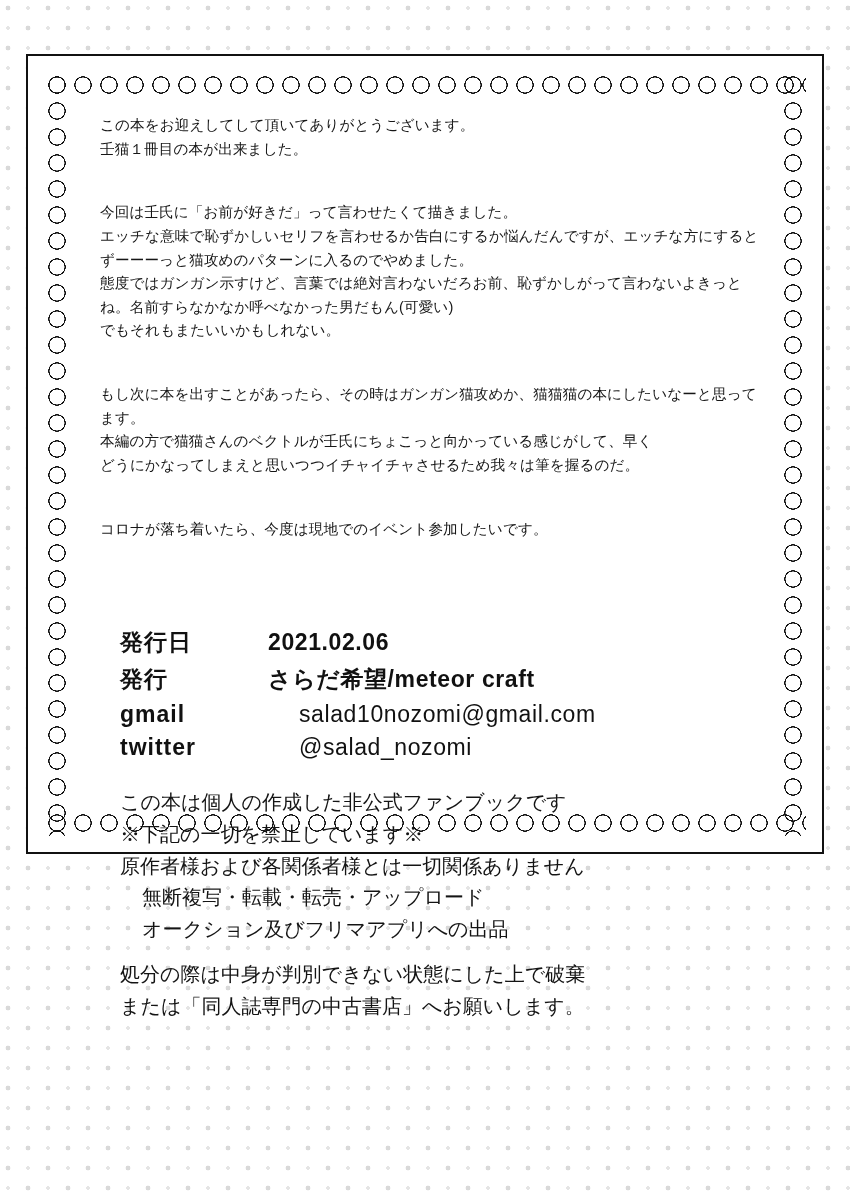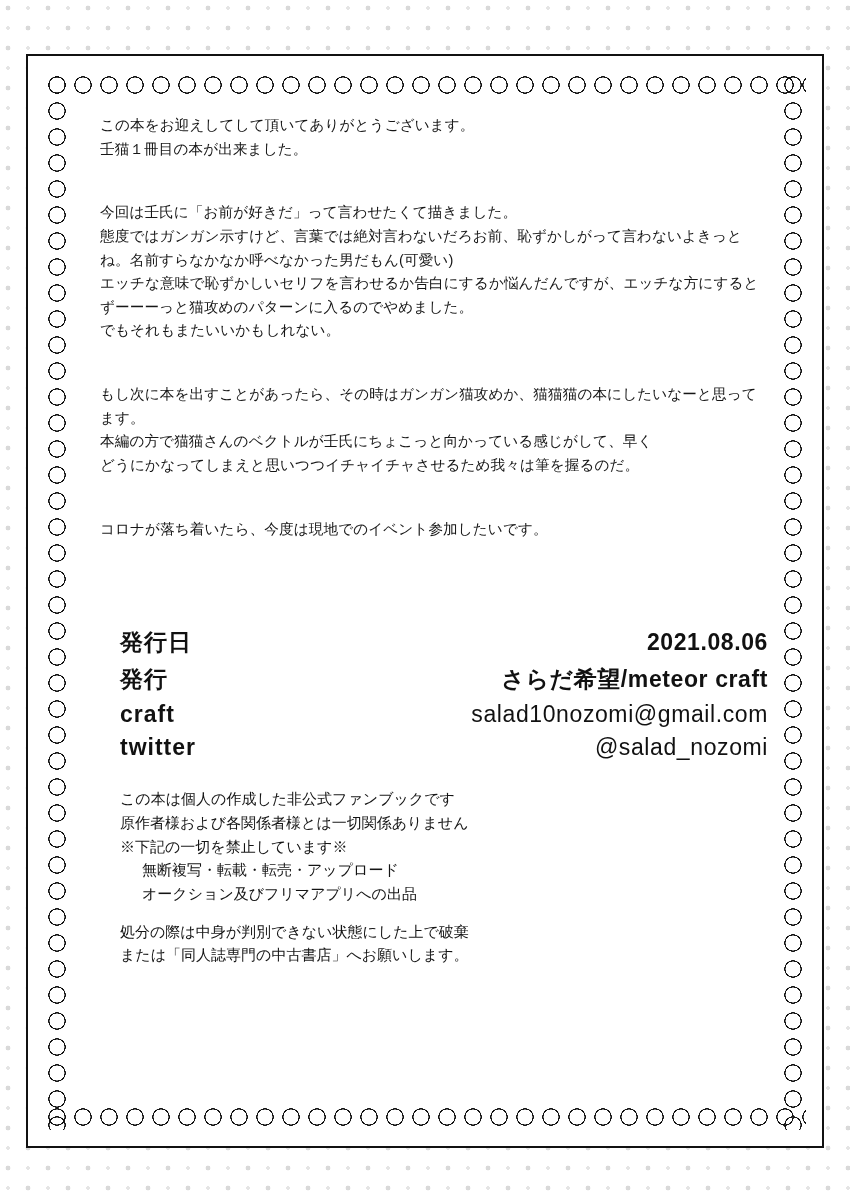--- a/index.html
+++ b/index.html
@@ -28,21 +28,21 @@
     background-size: 40px 40px, 40px 40px, 40px 40px, 40px 40px;
     opacity: 0.95;
   }
 
   
   .page {
     position: absolute;
     left: 26px;
     top: 54px;
     width: 798px;
-    height: 1094px;
+    height: 800px;
     background: #ffffff;
     box-sizing: border-box;
   }
 
   .frame-outer {
     position: absolute;
     inset: 0;
     border: 2.2px solid #111;
     box-sizing: border-box;
   }
@@ -107,21 +107,20 @@
 
   
   .colophon {
     margin-top: 86px;
     margin-left: 20px;
   }
   .colophon-row {
     display: flex;
     align-items: baseline;
     margin-bottom: 6px;
-    justify-content: space-between;
   }
   .colo-label {
     width: 148px;
     font-size: 23px;
     font-weight: 700;
     letter-spacing: 1px;
     color: #111;
     flex: 0 0 148px;
   }
   .colo-value {
@@ -132,21 +131,21 @@
   }
   .colo-value.thin {
     font-weight: 400;
     margin-left: 31px;
   }
 
   
   .legal {
     margin-top: 26px;
     margin-left: 20px;
-    font-size: 15px;
+    font-size: 20px;
     line-height: 1.58;
     color: #141414;
   }
   .legal p { margin: 0; }
   .legal .indent { padding-left: 22px; }
   .legal-gap { height: 14px; }
 
 </style>
 </head>
 <body>
@@ -169,22 +168,22 @@
 
       <div>
         <p>この本をお迎えしてして頂いてありがとうございます。</p>
         <p>壬猫１冊目の本が出来ました。</p>
       </div>
 
       <div class="para-gap-lg"></div>
 
       <div>
         <p>今回は壬氏に「お前が好きだ」って言わせたくて描きました。</p>
+        <p>エッチな意味で恥ずかしいセリフを言わせるか告白にするか悩んだんですが、エッチな方にするとずーーーっと猫攻めのパターンに入るのでやめました。</p>
         <p>態度ではガンガン示すけど、言葉では絶対言わないだろお前、恥ずかしがって言わないよきっとね。名前すらなかなか呼べなかった男だもん(可愛い)</p>
-        <p>エッチな意味で恥ずかしいセリフを言わせるか告白にするか悩んだんですが、エッチな方にするとずーーーっと猫攻めのパターンに入るのでやめました。</p>
         <p>でもそれもまたいいかもしれない。</p>
       </div>
 
       <div class="para-gap-lg"></div>
 
       <div>
         <p>もし次に本を出すことがあったら、その時はガンガン猫攻めか、猫猫猫の本にしたいなーと思ってます。</p>
         <p>本編の方で猫猫さんのベクトルが壬氏にちょこっと向かっている感じがして、早く</p>
         <p>どうにかなってしまえと思いつつイチャイチャさせるため我々は筆を握るのだ。</p>
       </div>
@@ -194,45 +193,45 @@
       <div>
         <p>コロナが落ち着いたら、今度は現地でのイベント参加したいです。</p>
       </div>
 
     </div>
 
     <div class="colophon">
 
       <div class="colophon-row">
         <div class="colo-label">発行日</div>
-        <div class="colo-value">2021.08.06</div>
+        <div class="colo-value">2021.02.06</div>
       </div>
 
       <div class="colophon-row">
         <div class="colo-label">発行</div>
         <div class="colo-value">さらだ希望/meteor craft</div>
       </div>
 
       <div class="colophon-row">
-        <div class="colo-label">craft</div>
+        <div class="colo-label">gmail</div>
         <div class="colo-value thin">salad10nozomi@gmail.com</div>
       </div>
 
       <div class="colophon-row">
         <div class="colo-label">twitter</div>
         <div class="colo-value thin">@salad_nozomi</div>
       </div>
 
 
     </div>
 
     <div class="legal">
       <p>この本は個人の作成した非公式ファンブックです</p>
+      <p>※下記の一切を禁止しています※</p>
       <p>原作者様および各関係者様とは一切関係ありません</p>
-      <p>※下記の一切を禁止しています※</p>
       <p class="indent">無断複写・転載・転売・アップロード</p>
       <p class="indent">オークション及びフリマアプリへの出品</p>
       <div class="legal-gap"></div>
       <p>処分の際は中身が判別できない状態にした上で破棄</p>
       <p>または「同人誌専門の中古書店」へお願いします。</p>
     </div>
 
   </div>
 </div>
 

